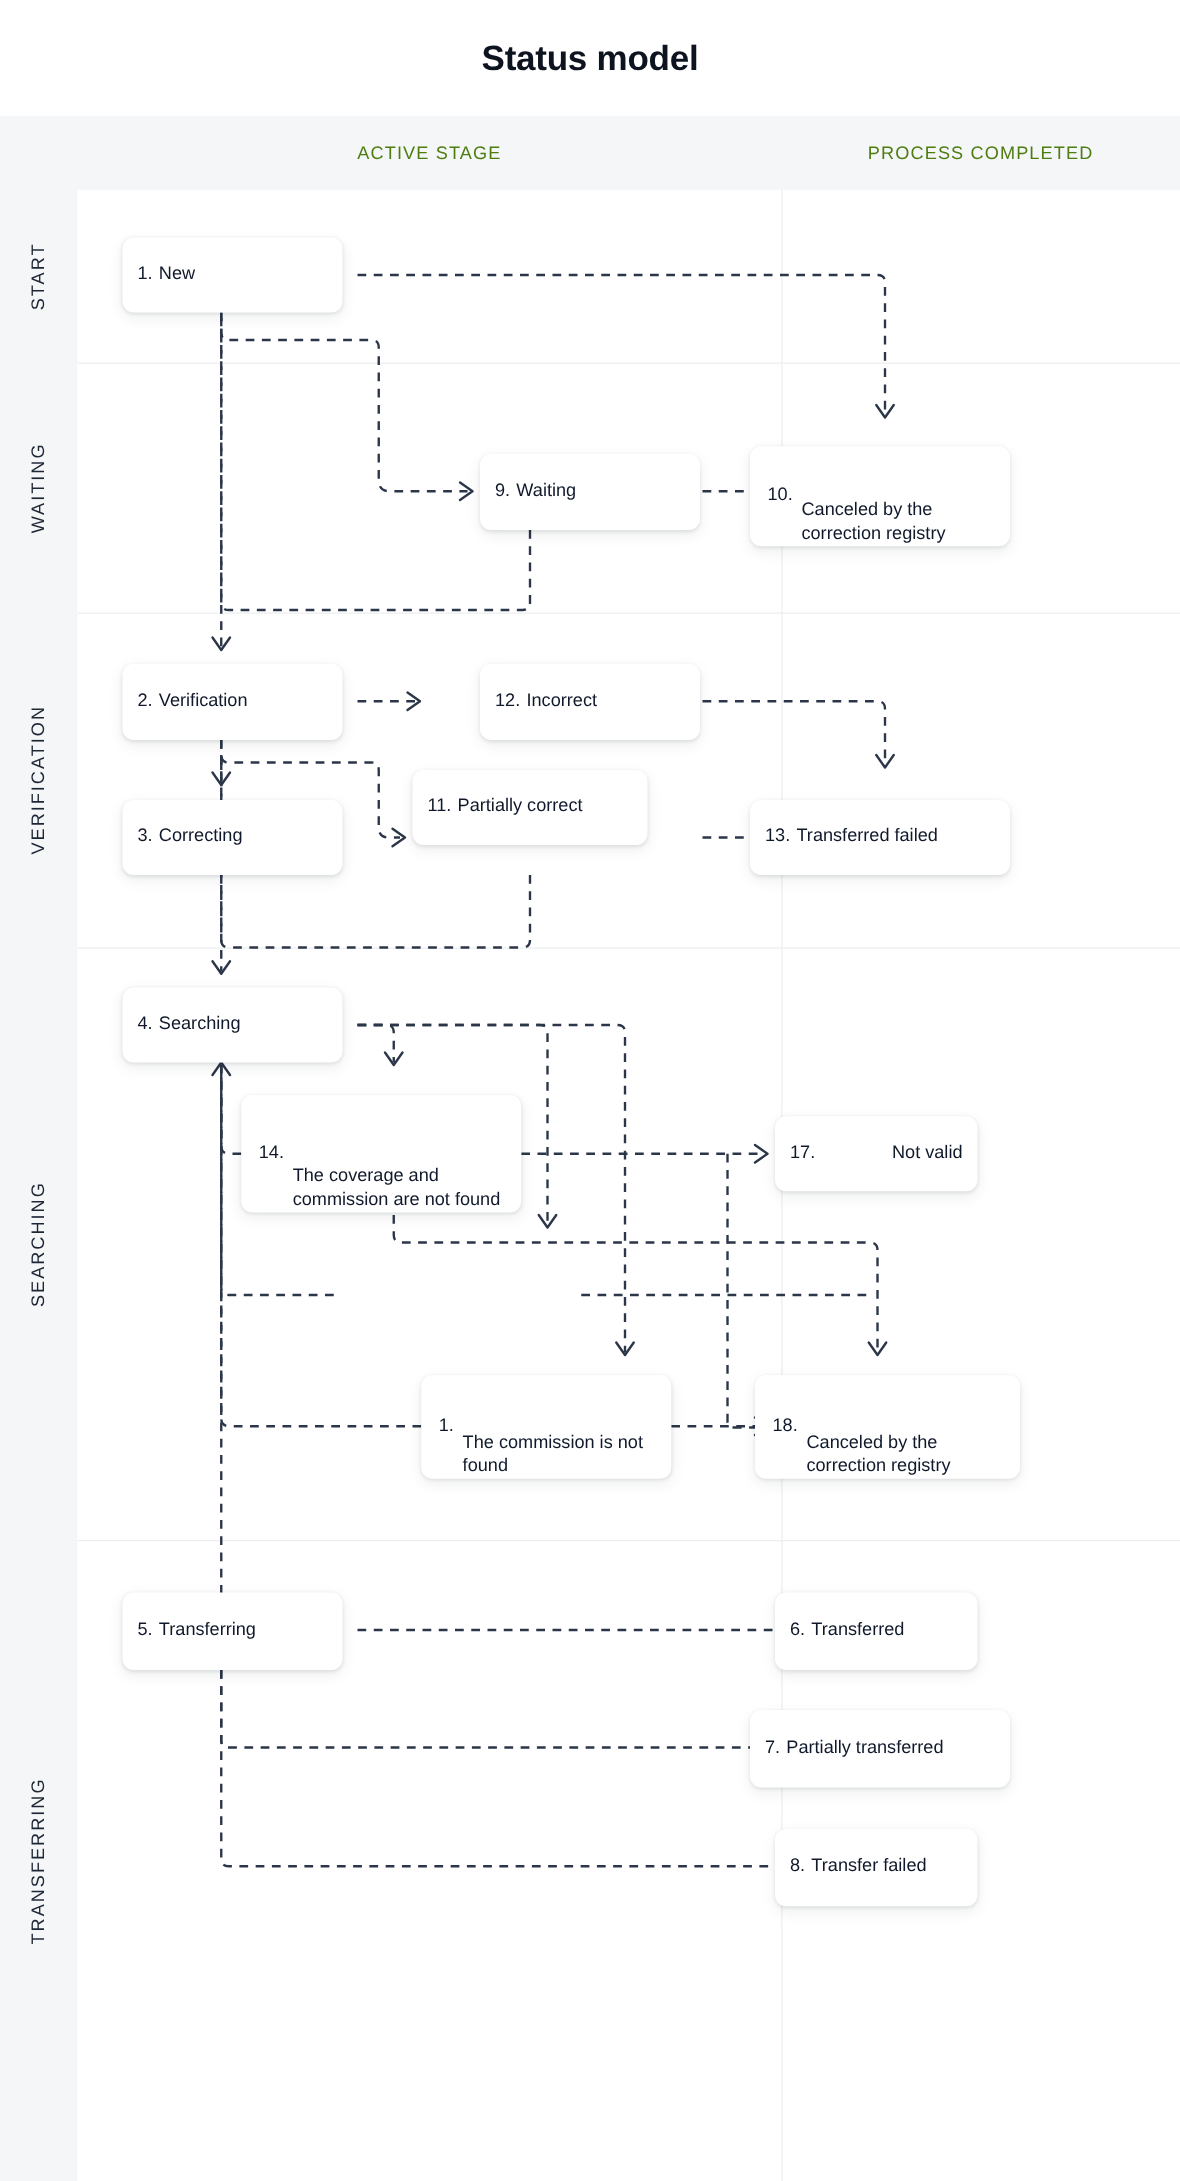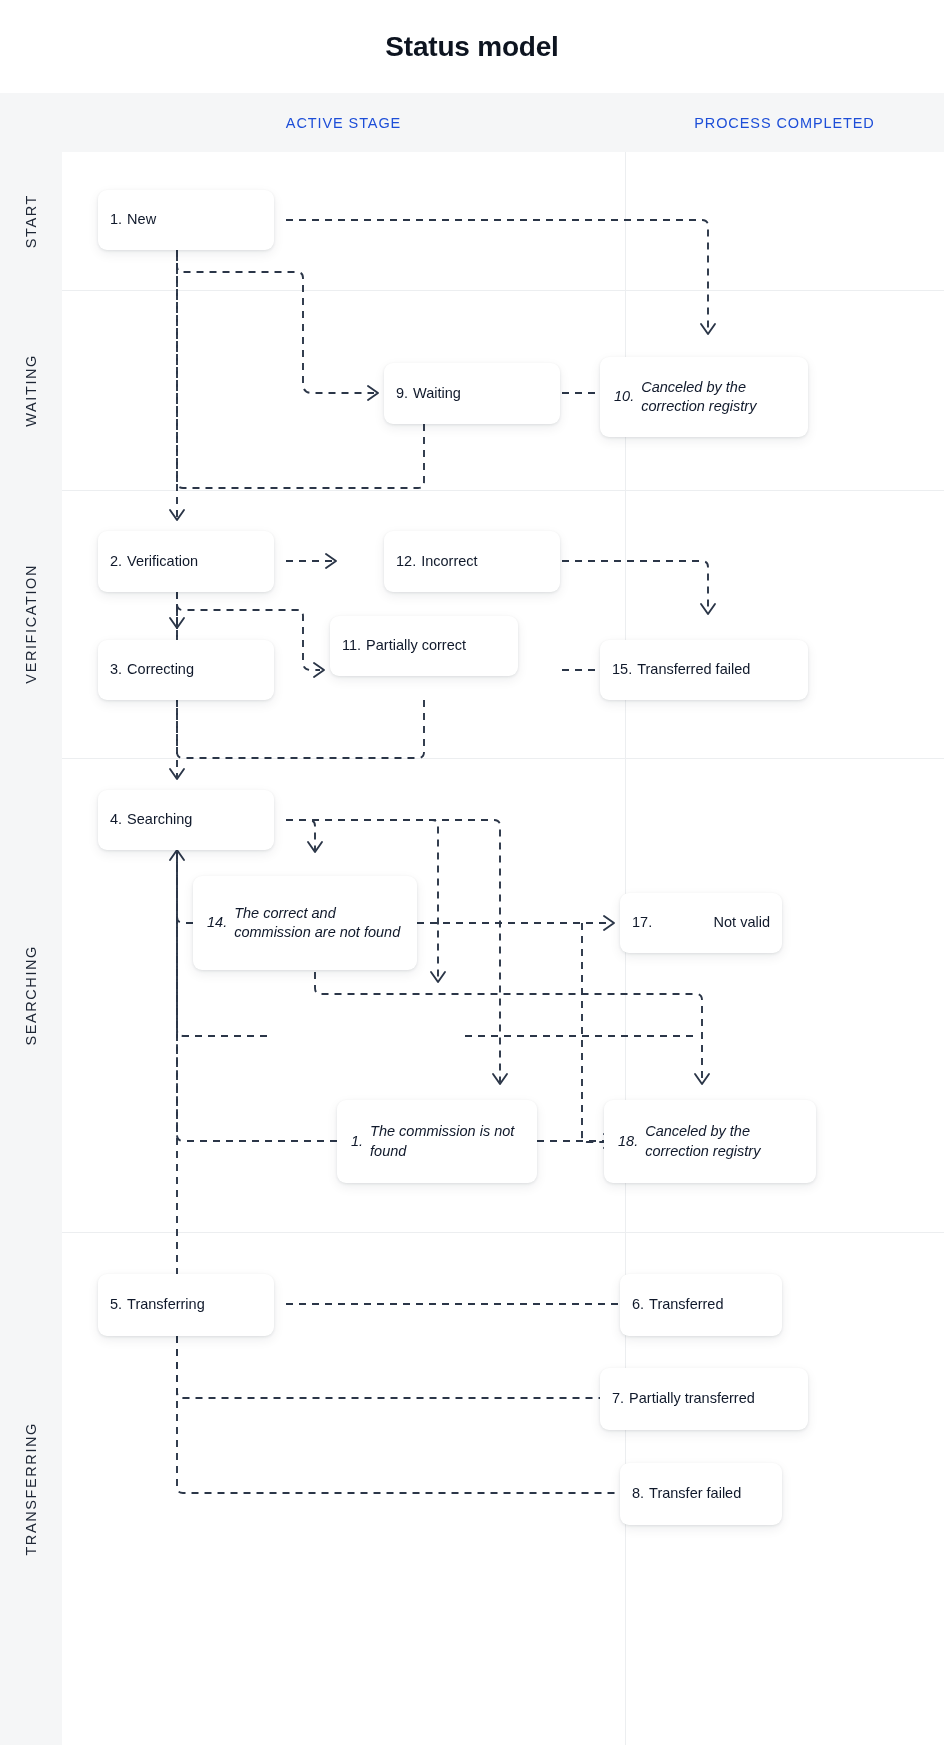--- a/index.html
+++ b/index.html
@@ -22,21 +22,21 @@
   }
 
   
   .col-header-band{
     position:absolute;left:0;top:93px;width:944px;height:59px;
     background:#f5f6f7;
   }
   .col-header{
     position:absolute;top:0;height:59px;
     display:flex;align-items:center;justify-content:center;
-    font-size:14.5px;letter-spacing:0.9px;color:#1d4ed8;font-weight:400;
+    font-size:14.5px;letter-spacing:0.9px;color:#4d7c0f;font-weight:400;
   }
   .col-header.active{left:62px;width:563px;}
   .col-header.completed{left:625px;width:319px;}
 
   
   .rail{
     position:absolute;left:0;top:152px;width:62px;height:1593px;
     background:#f5f6f7;
   }
   .rail-cell{
@@ -67,21 +67,21 @@
     background:#ffffff;border-radius:9px;
     box-shadow:0 1px 3px rgba(16,25,43,.10),0 4px 12px rgba(16,25,43,.07);
     display:flex;align-items:center;
     padding:0 12px;
     font-size:14.5px;line-height:1.32;color:#10192b;
   }
   .node .num{flex:0 0 auto;margin-right:7px;white-space:nowrap;}
   .node .lbl{flex:1 1 auto;}
   .node.center{justify-content:center;}
   .node.center .num{margin-right:5px;}
-  .node.multiline{align-items:center;font-style:italic;}
+  .node.multiline{align-items:flex-end;}
   .node.multiline .num{align-self:center;}
 
   
   svg.edges{
     position:absolute;left:0;top:0;width:882px;height:1593px;
     overflow:visible;pointer-events:none;
   }
   svg.edges path{
     fill:none;stroke:#2b3648;stroke-width:1.9;
     stroke-dasharray:7 6;stroke-linecap:butt;
@@ -238,32 +238,32 @@
       <span class="num">3.</span>
       <span class="lbl">Correcting</span>
     </div>
 
     <div class="node center" style="left:268px;top:464px;width:188px;height:60px;">
       <span class="num">11.</span>
       <span class="lbl">Partially correct</span>
     </div>
 
     <div class="node center" style="left:538px;top:488px;width:208px;height:60px;">
-      <span class="num">15.</span>
+      <span class="num">13.</span>
       <span class="lbl">Transferred failed</span>
     </div>
 
     <div class="node center" style="left:36px;top:638px;width:176px;height:60px;">
       <span class="num">4.</span>
       <span class="lbl">Searching</span>
     </div>
 
     <div class="node multiline" style="left:131px;top:724px;width:224px;height:94px;padding:0 14px;">
       <span class="num">14.</span>
-      <span class="lbl">The correct and commission are not found</span>
+      <span class="lbl">The coverage and commission are not found</span>
     </div>
 
     <div class="node center" style="left:558px;top:741px;width:162px;height:60px;text-align:right;">
       <span class="num">17.</span>
       <span class="lbl">Not valid</span>
     </div>
 
 
     <div class="node multiline" style="left:275px;top:948px;width:200px;height:83px;padding:0 14px;">
       <span class="num">1.</span>

